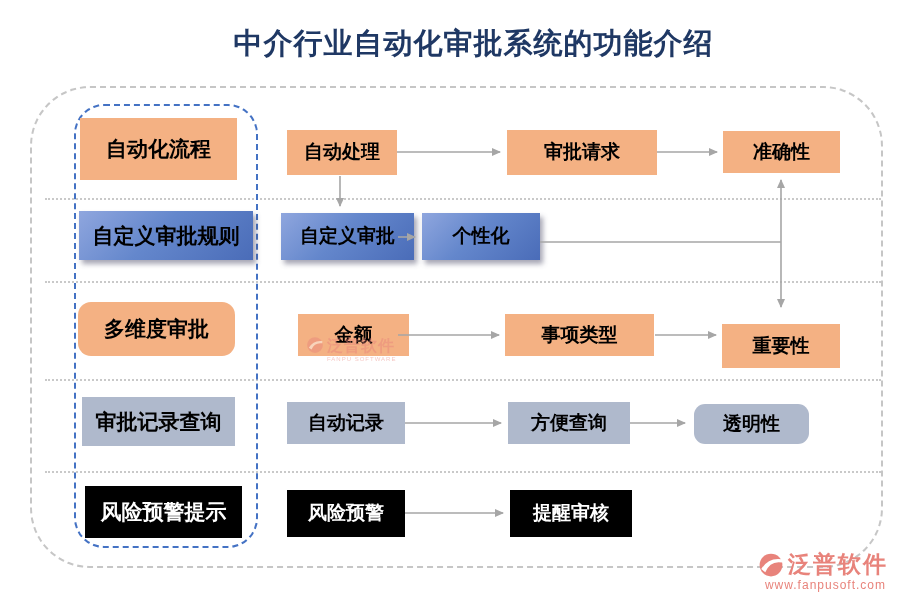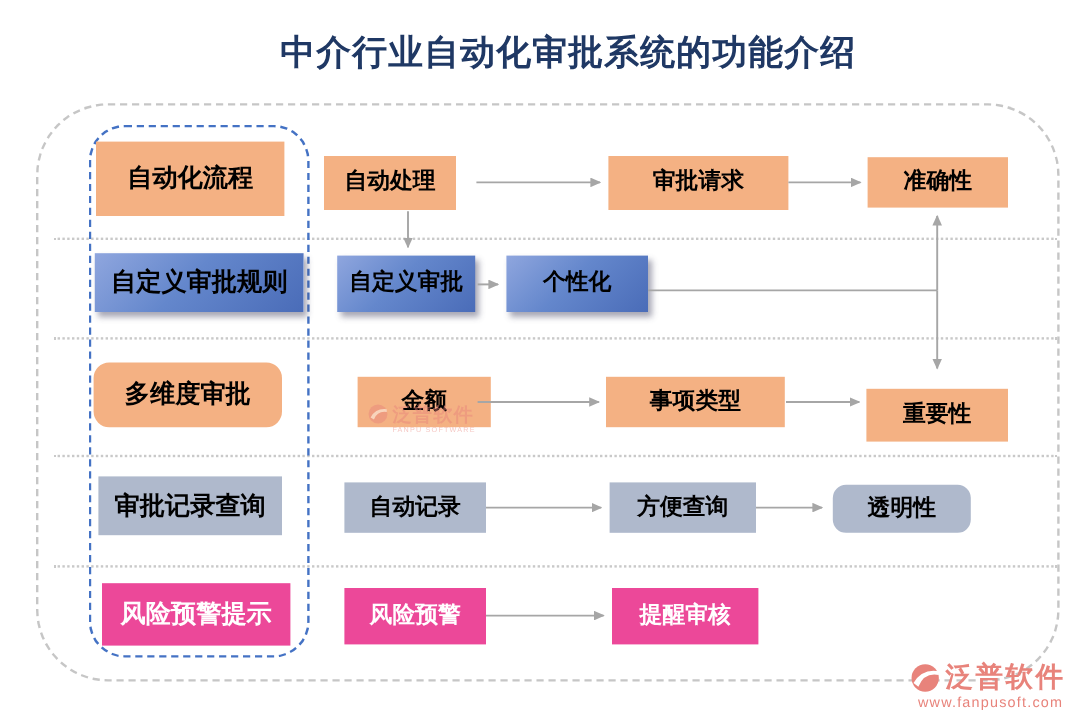--- a/index.html
+++ b/index.html
@@ -32,36 +32,36 @@
     border: 2px dashed #4472C4; border-radius: 30px;
   }
   .box {
     position: absolute; display: flex; align-items: center; justify-content: center;
     font-weight: bold; color: #000; text-align: center; line-height: 1.1;
   }
   .cat { font-size: 21px; }
   .node { font-size: 19px; }
   .orange { background: #F4B183; }
   .steel  { background: #AFB9CC; }
-  .darkgray { background: #ec4899; color: #ffffff; }
+  .darkgray { background: #000000; color: #ffffff; }
   .blue {
     background: linear-gradient(135deg, #8FA6DE 0%, #6487CC 45%, #4A6CB8 100%);
     box-shadow: 3px 4px 5px rgba(60,60,90,0.45);
   }
   
   .cat1 { left: 80px;  top: 118px; width: 157px; height: 62px; }
   .cat2 { left: 79px;  top: 211px; width: 174px; height: 49px; }
   .cat3 { left: 78px;  top: 302px; width: 157px; height: 54px; border-radius: 13px; }
   .cat4 { left: 82px;  top: 397px; width: 153px; height: 49px; }
   .cat5 { left: 85px;  top: 486px; width: 157px; height: 52px; }
   
-  .n-r1c1 { left: 270px; top: 130px; width: 110px; height: 45px; }
+  .n-r1c1 { left: 287px; top: 130px; width: 110px; height: 45px; }
   .n-r1c2 { left: 507px; top: 130px; width: 150px; height: 45px; }
   .n-r1c3 { left: 723px; top: 131px; width: 117px; height: 42px; }
-  .n-r2c1 { left: 281px; top: 213px; width: 115px; height: 47px; }
+  .n-r2c1 { left: 281px; top: 213px; width: 133px; height: 47px; }
   .n-r2c2 { left: 422px; top: 213px; width: 118px; height: 47px; }
   .n-r3c1 { left: 285px; top: 314px; width: 111px; height: 42px; margin-left: 13px; }
   .n-r3c2 { left: 505px; top: 314px; width: 149px; height: 42px; }
   .n-r3c3 { left: 722px; top: 324px; width: 118px; height: 44px; }
   .n-r4c1 { left: 287px; top: 402px; width: 118px; height: 42px; }
   .n-r4c2 { left: 508px; top: 402px; width: 122px; height: 42px; }
   .n-r4c3 { left: 694px; top: 404px; width: 115px; height: 40px; border-radius: 11px; }
   .n-r5c1 { left: 287px; top: 490px; width: 118px; height: 47px; }
   .n-r5c2 { left: 510px; top: 490px; width: 122px; height: 47px; }
   .arrows { position: absolute; left: 0; top: 0; width: 900px; height: 600px; pointer-events: none; }

